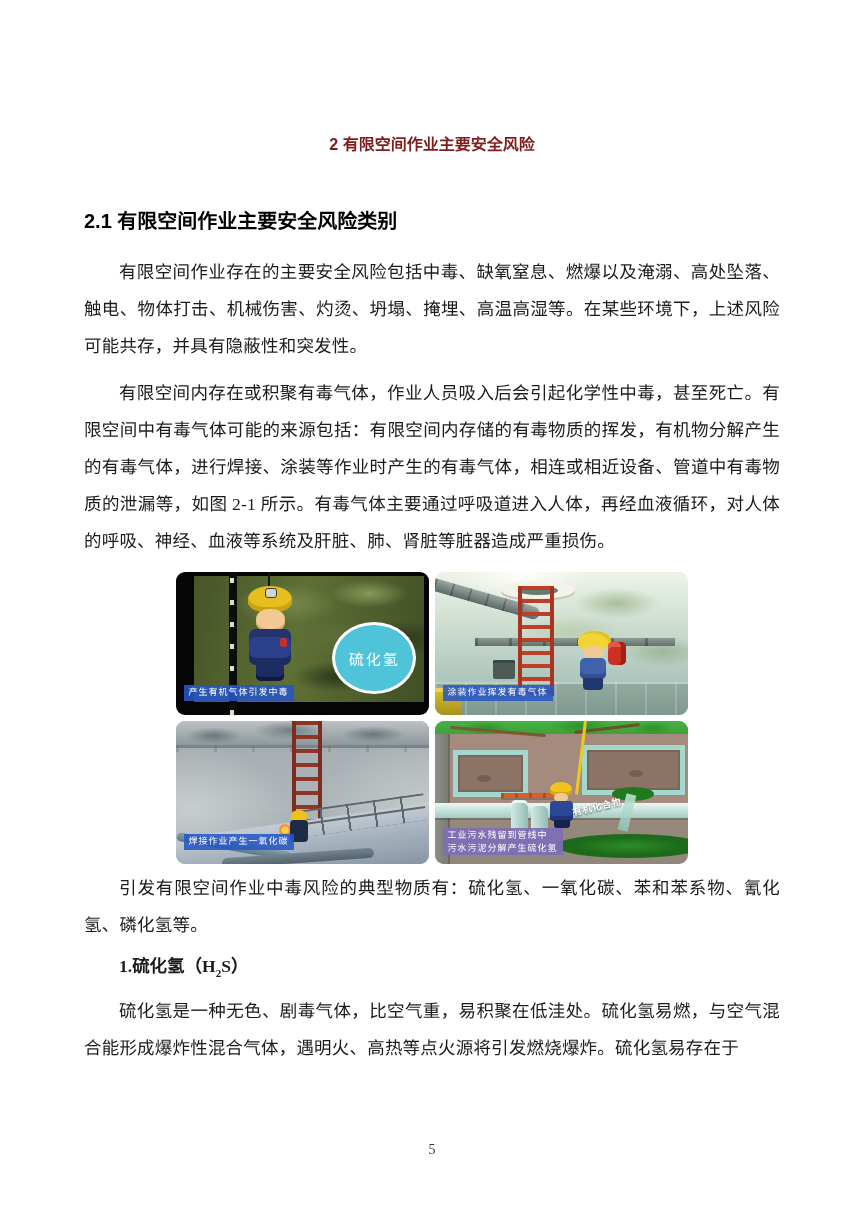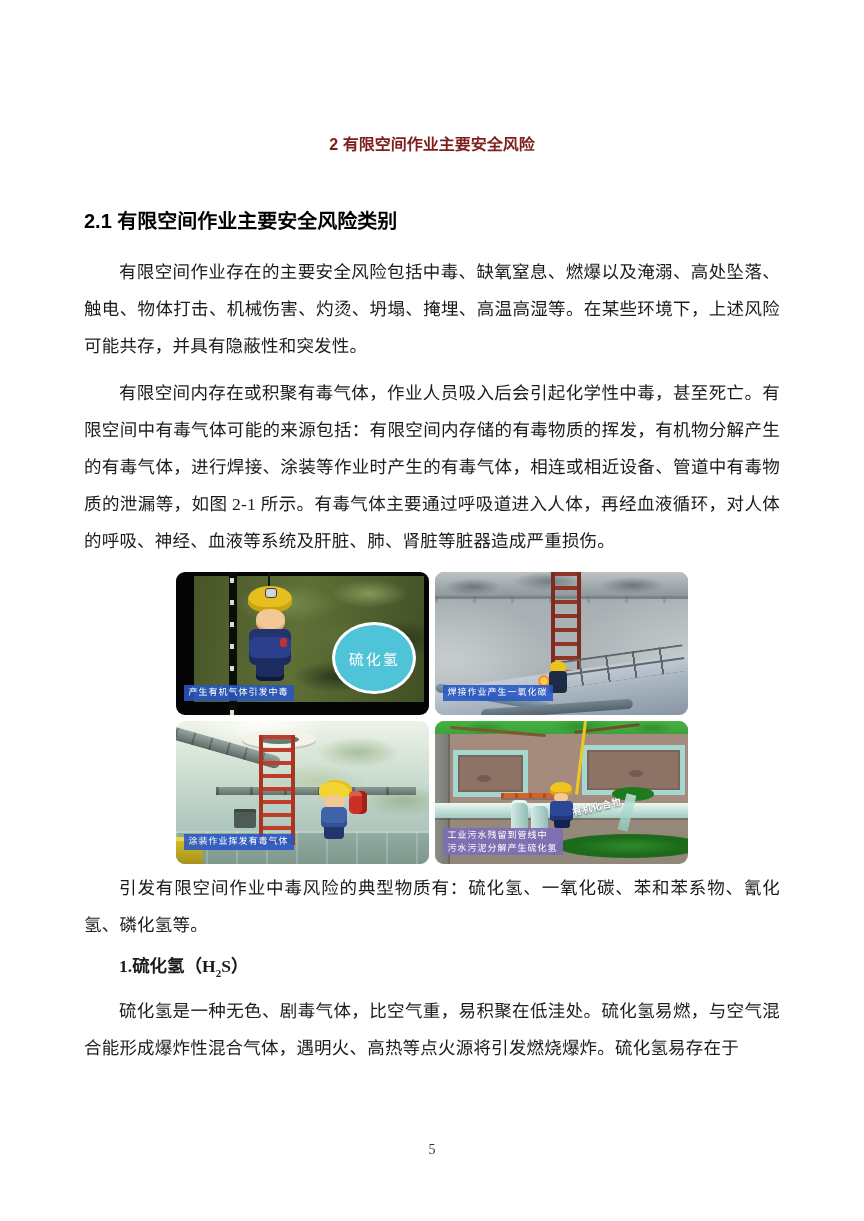--- a/index.html
+++ b/index.html
@@ -250,54 +250,54 @@
           <div class="lamp"></div>
           <div class="face"></div>
           <div class="torso"></div>
           <div class="badge"></div>
           <div class="legs"></div>
         </div>
         <div class="bubble">硫化氢</div>
         <div class="cap">产生有机气体引发中毒</div>
       </div>
 
-      <div class="panel p-bl">
-        <div class="ceiling"></div>
-        <div class="drips"></div>
-        <div class="ladder"></div>
-        <div class="walkway"></div>
-        <div class="railing"></div>
-        <div class="gpipe1"></div>
-        <div class="gpipe2"></div>
-        <div class="wk">
-          <div class="spark"></div>
-          <div class="helmet"></div>
-          <div class="torso"></div>
-        </div>
-        <div class="cap">焊接作业产生一氧化碳</div>
-      </div>
-
       <div class="panel p-tr">
         <div class="floor"></div>
         <div class="manhole">
             <i></i>
           </div>
         <div class="pipe-diag"></div>
         <div class="pipe-horiz"></div>
         <div class="ladder"></div>
         <div class="bin"></div>
         <div class="barrel"></div>
         <div class="wk">
           <div class="hair"></div>
           <div class="face"></div>
           <div class="shirt"></div>
           <div class="pants"></div>
           <div class="spray"></div>
         </div>
         <div class="cap">涂装作业挥发有毒气体</div>
+      </div>
+
+      <div class="panel p-bl">
+        <div class="ceiling"></div>
+        <div class="drips"></div>
+        <div class="ladder"></div>
+        <div class="walkway"></div>
+        <div class="railing"></div>
+        <div class="gpipe1"></div>
+        <div class="gpipe2"></div>
+        <div class="wk">
+          <div class="spark"></div>
+          <div class="helmet"></div>
+          <div class="torso"></div>
+        </div>
+        <div class="cap">焊接作业产生一氧化碳</div>
       </div>
 
       <div class="panel p-br">
         <div class="grass"></div>
         <div class="branch1"></div>
         <div class="branch2"></div>
         <div class="leftwall"></div>
         <div class="win win-1">
             <i></i>
           </div>

